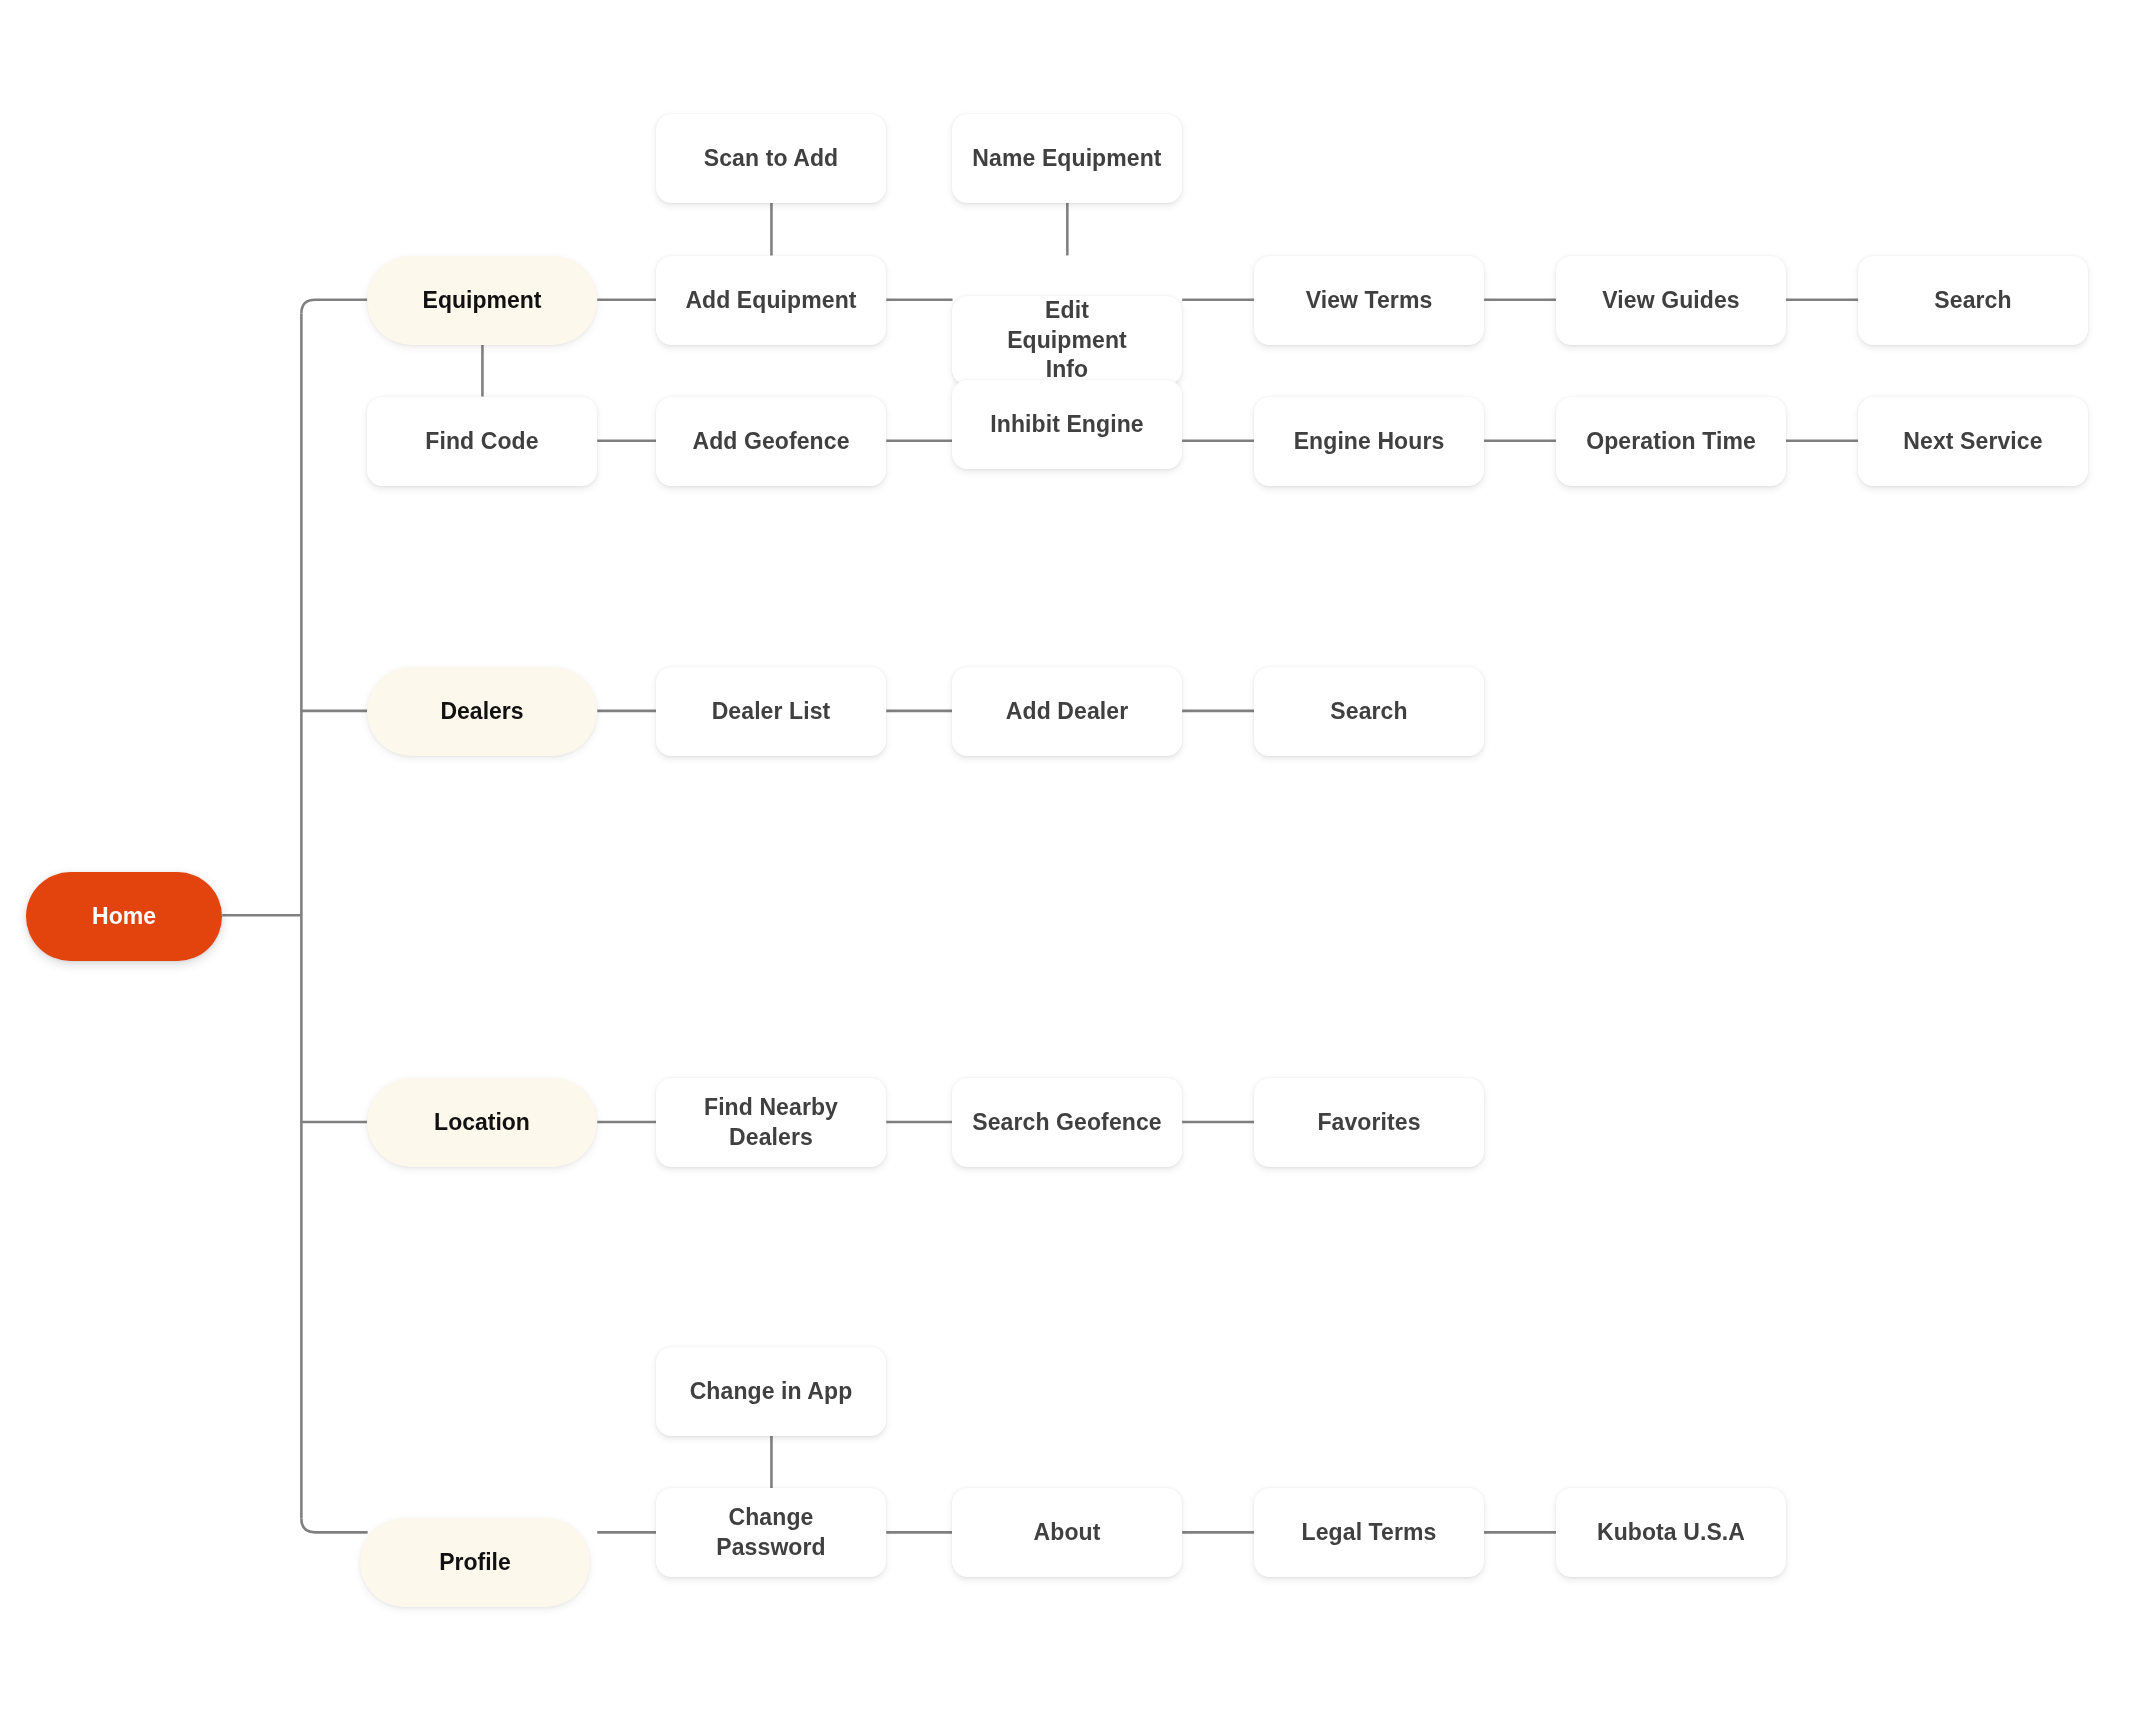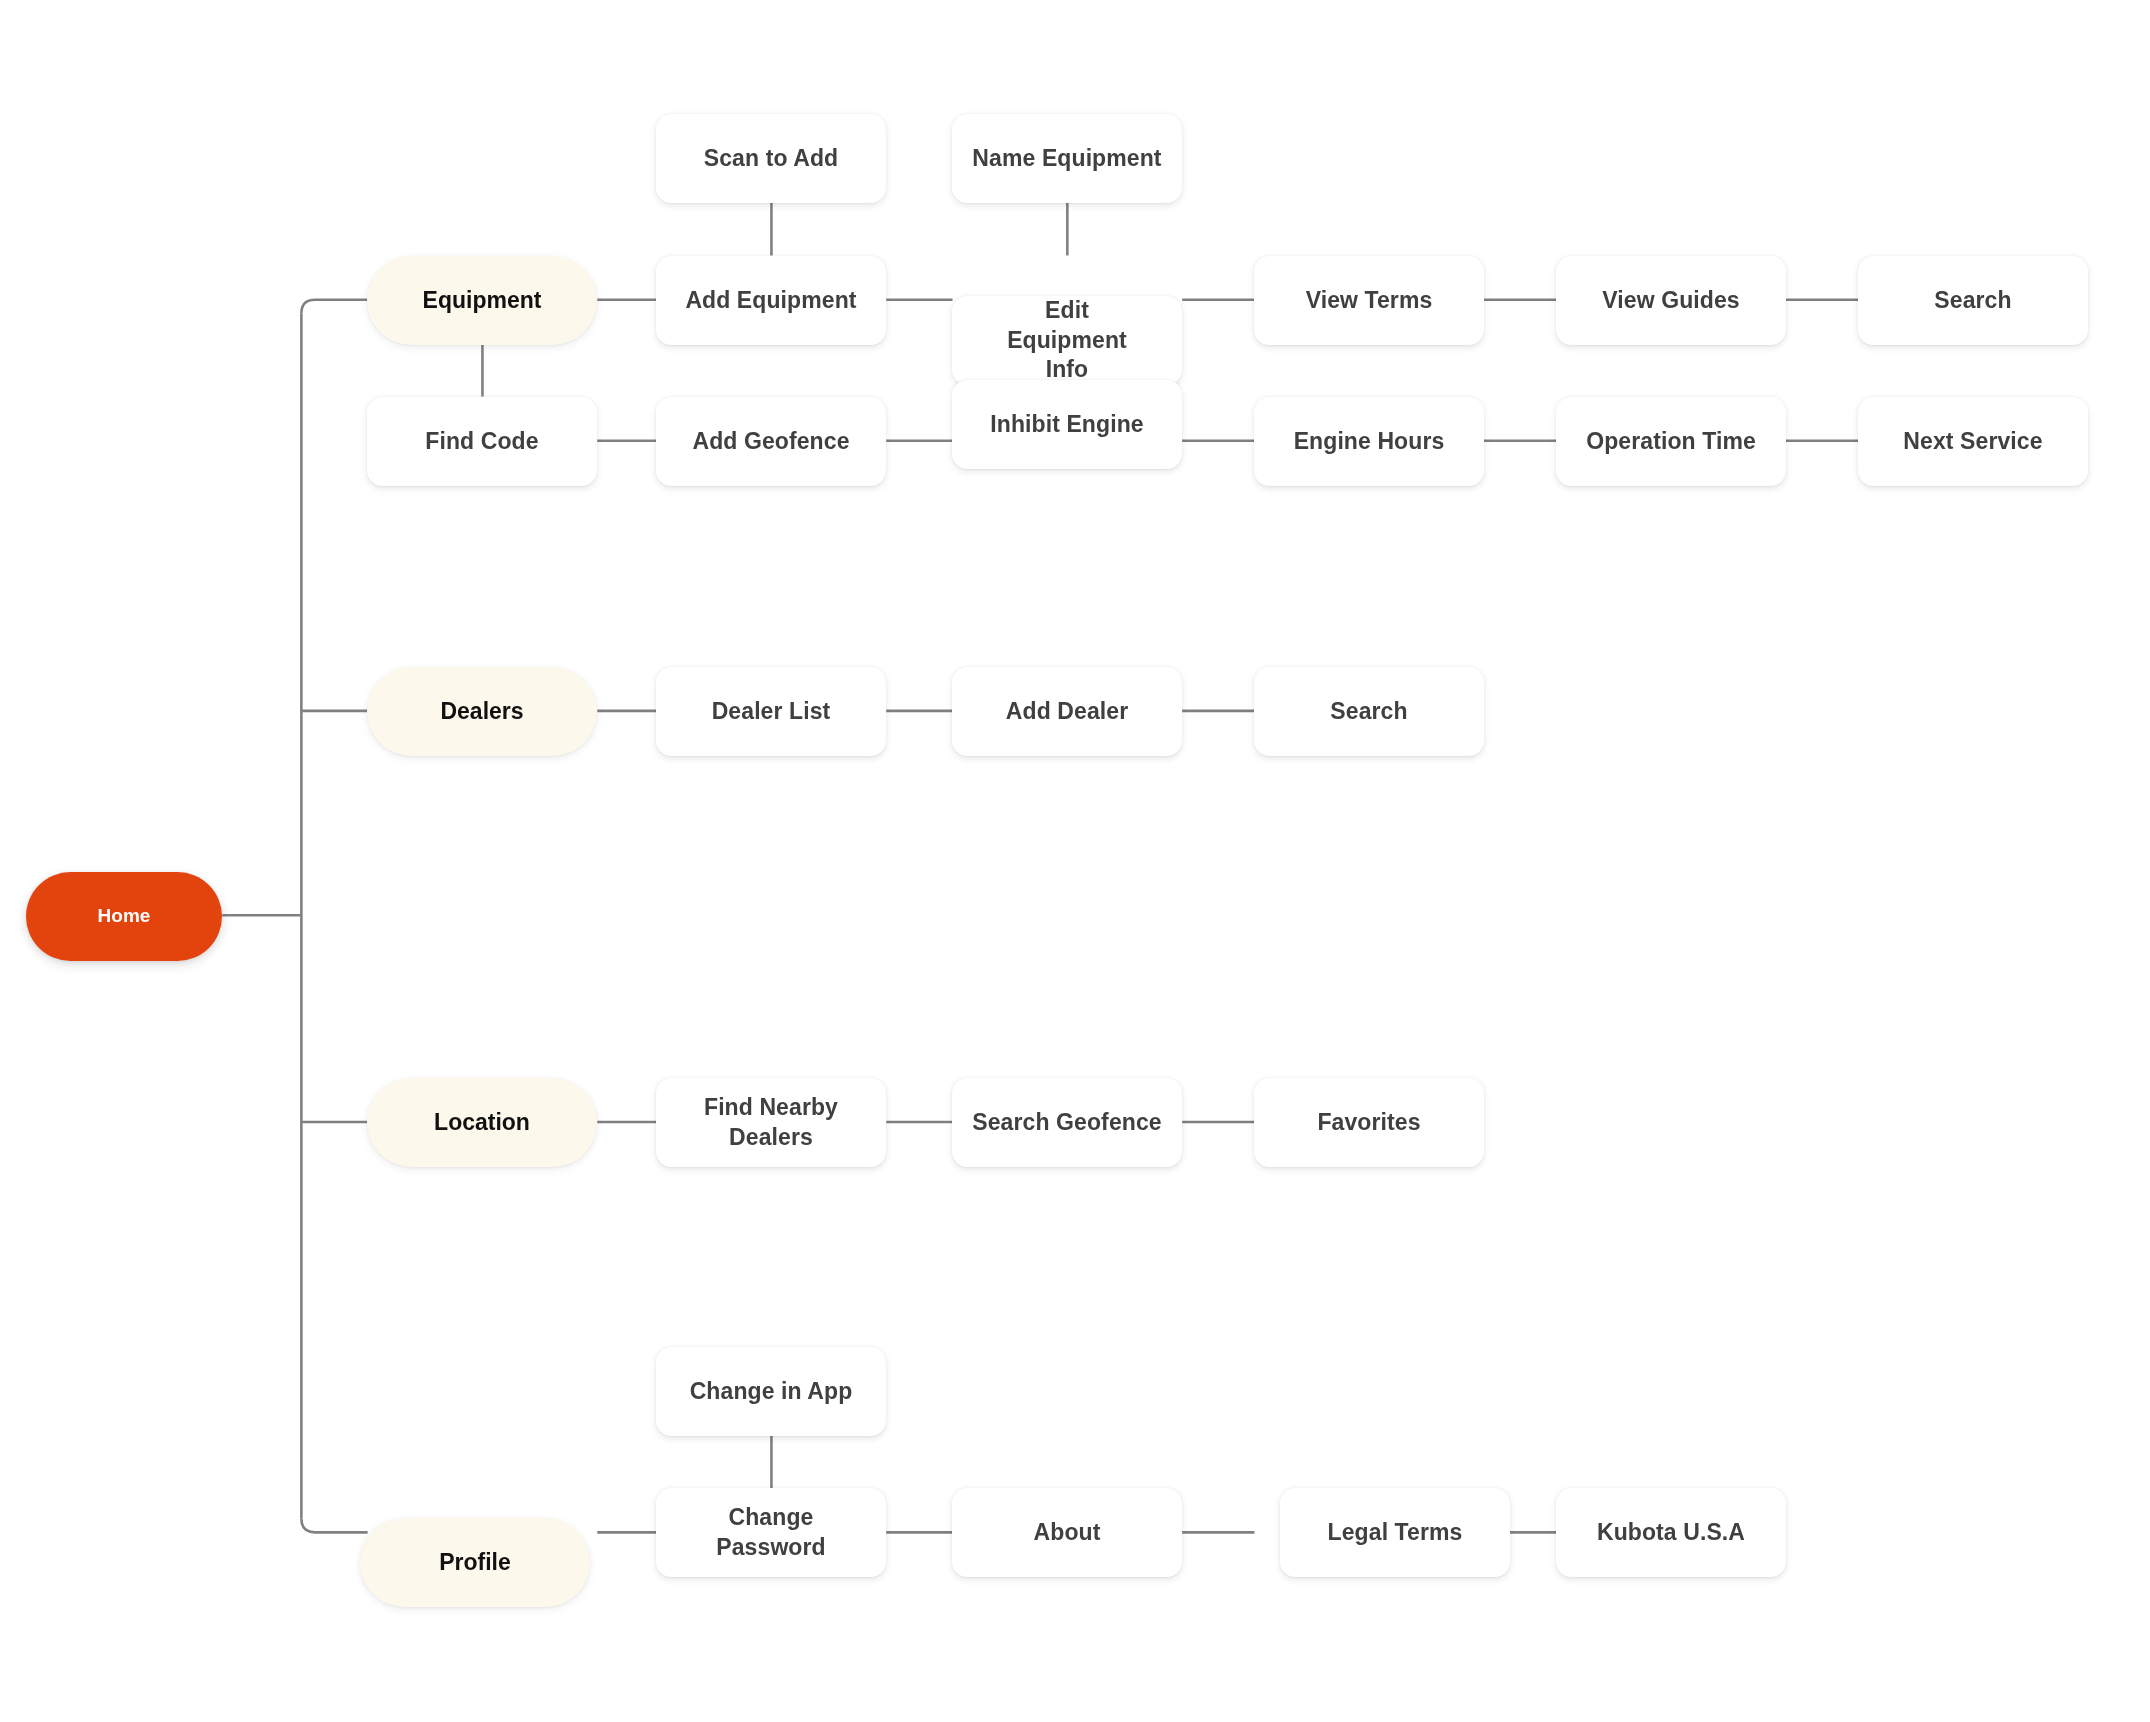--- a/index.html
+++ b/index.html
@@ -63,21 +63,21 @@
     font-size: 23px;
     font-weight: 600;
   }
   
   .node.root {
     background: #e3430c;
     border-radius: 52px;
     box-shadow: 0 3.4px 10.3px rgba(17, 17, 26, 0.14),
                 0 0.9px 3.4px rgba(17, 17, 26, 0.08);
     color: #ffffff;
-    font-size: 19px;
+    font-size: 23px;
     font-weight: 600;
   }
 </style>
 </head>
 <body>
 
 <div id="canvas">
   <svg id="edges" viewBox="0 0 2500 2002" width="2151" height="1722">
       <line x1="258" y1="1064" x2="350" y2="1064" stroke="#808080" stroke-width="3"></line>
       <path d="M 350 364.5 L 350 1765.5" stroke="#808080" stroke-width="3" fill="none"></path>
@@ -185,21 +185,21 @@
     <div class="node category" style="left: 360px; top: 1488px; width: 230px; height: 89px; margin-top: 30px;">
       <span class="node-label">Profile</span>
     </div>
     <div class="node leaf" style="left: 656px; top: 1488px; width: 230px; height: 89px;">
       <span class="node-label">Change
 Password</span>
     </div>
     <div class="node leaf" style="left: 952px; top: 1488px; width: 230px; height: 89px;">
       <span class="node-label">About</span>
     </div>
-    <div class="node leaf" style="left: 1280px; top: 1488px; width: 230px; height: 89px; text-align: right;">
+    <div class="node leaf" style="left: 1254px; top: 1488px; width: 230px; height: 89px; text-align: right;">
       <span class="node-label">Legal Terms</span>
     </div>
     <div class="node leaf" style="left: 1556px; top: 1488px; width: 230px; height: 89px;">
       <span class="node-label">Kubota U.S.A</span>
     </div>
     <div class="node leaf" style="left: 656px; top: 1347px; width: 230px; height: 89px;">
       <span class="node-label">Change in App</span>
     </div>
   </div>
 

